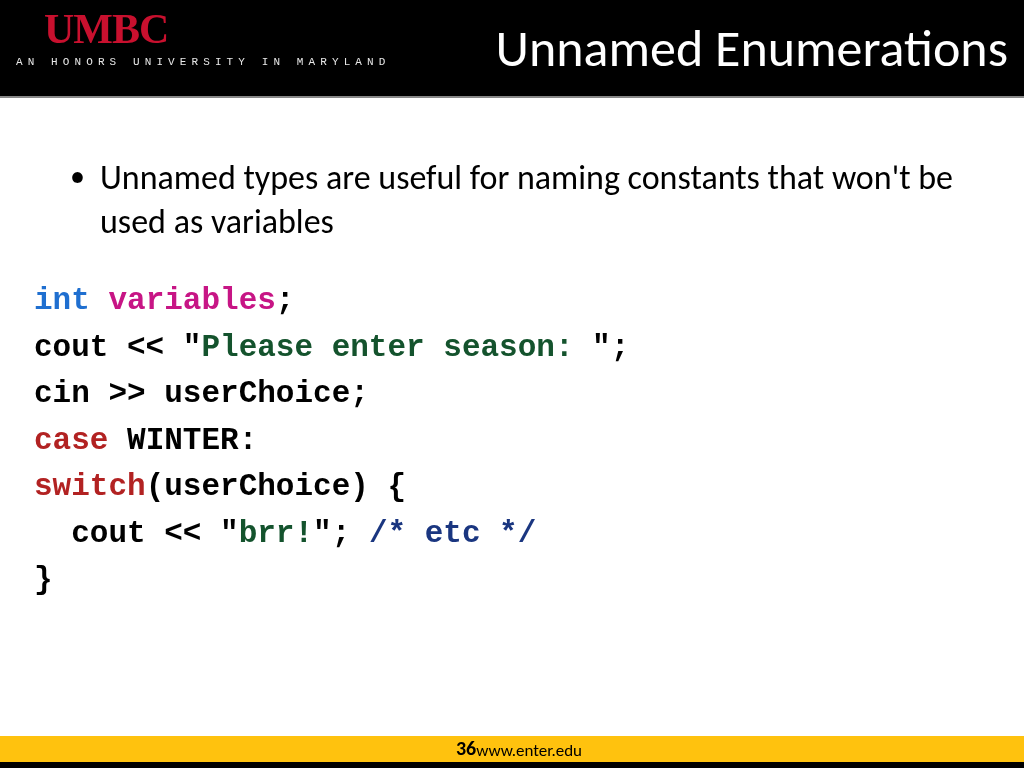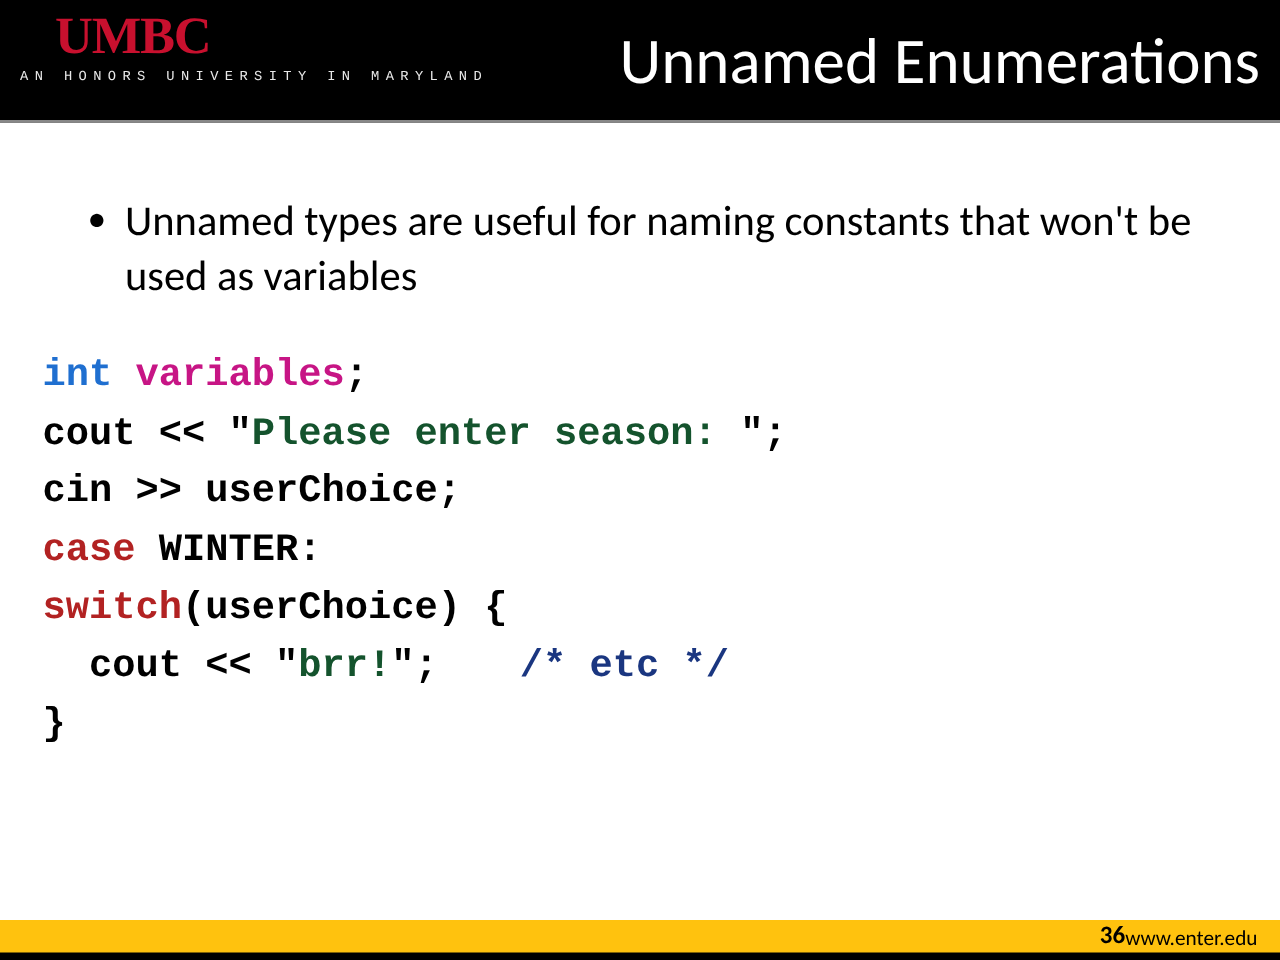--- a/index.html
+++ b/index.html
@@ -70,28 +70,28 @@
     font-weight: bold;
     font-size: 31px;
     line-height: 1.5;
   }
   .code-line { white-space: pre; }
   .tok-type   { color: #1f6fd0; }
   .tok-ident  { color: #c71585; }
   .tok-plain  { color: #000; }
   .tok-string { color: #14532d; }
   .tok-kw     { color: #b22222; }
-  .tok-cmt    { color: #1a3680; margin-left: 47px; }
+  .tok-cmt    { color: #1a3680; }
 
   .footer {
     height: 32px;
     background: #ffc20e;
     display: flex;
     align-items: center;
-    justify-content: flex-end;
+    justify-content: center;
     padding: 0 18px 0 32px;
     position: relative;
   }
   .footer::after {
     content:"";
     position:absolute;
     left:0; right:0; bottom:0;
     height:6px;
     background:#000;
   }

